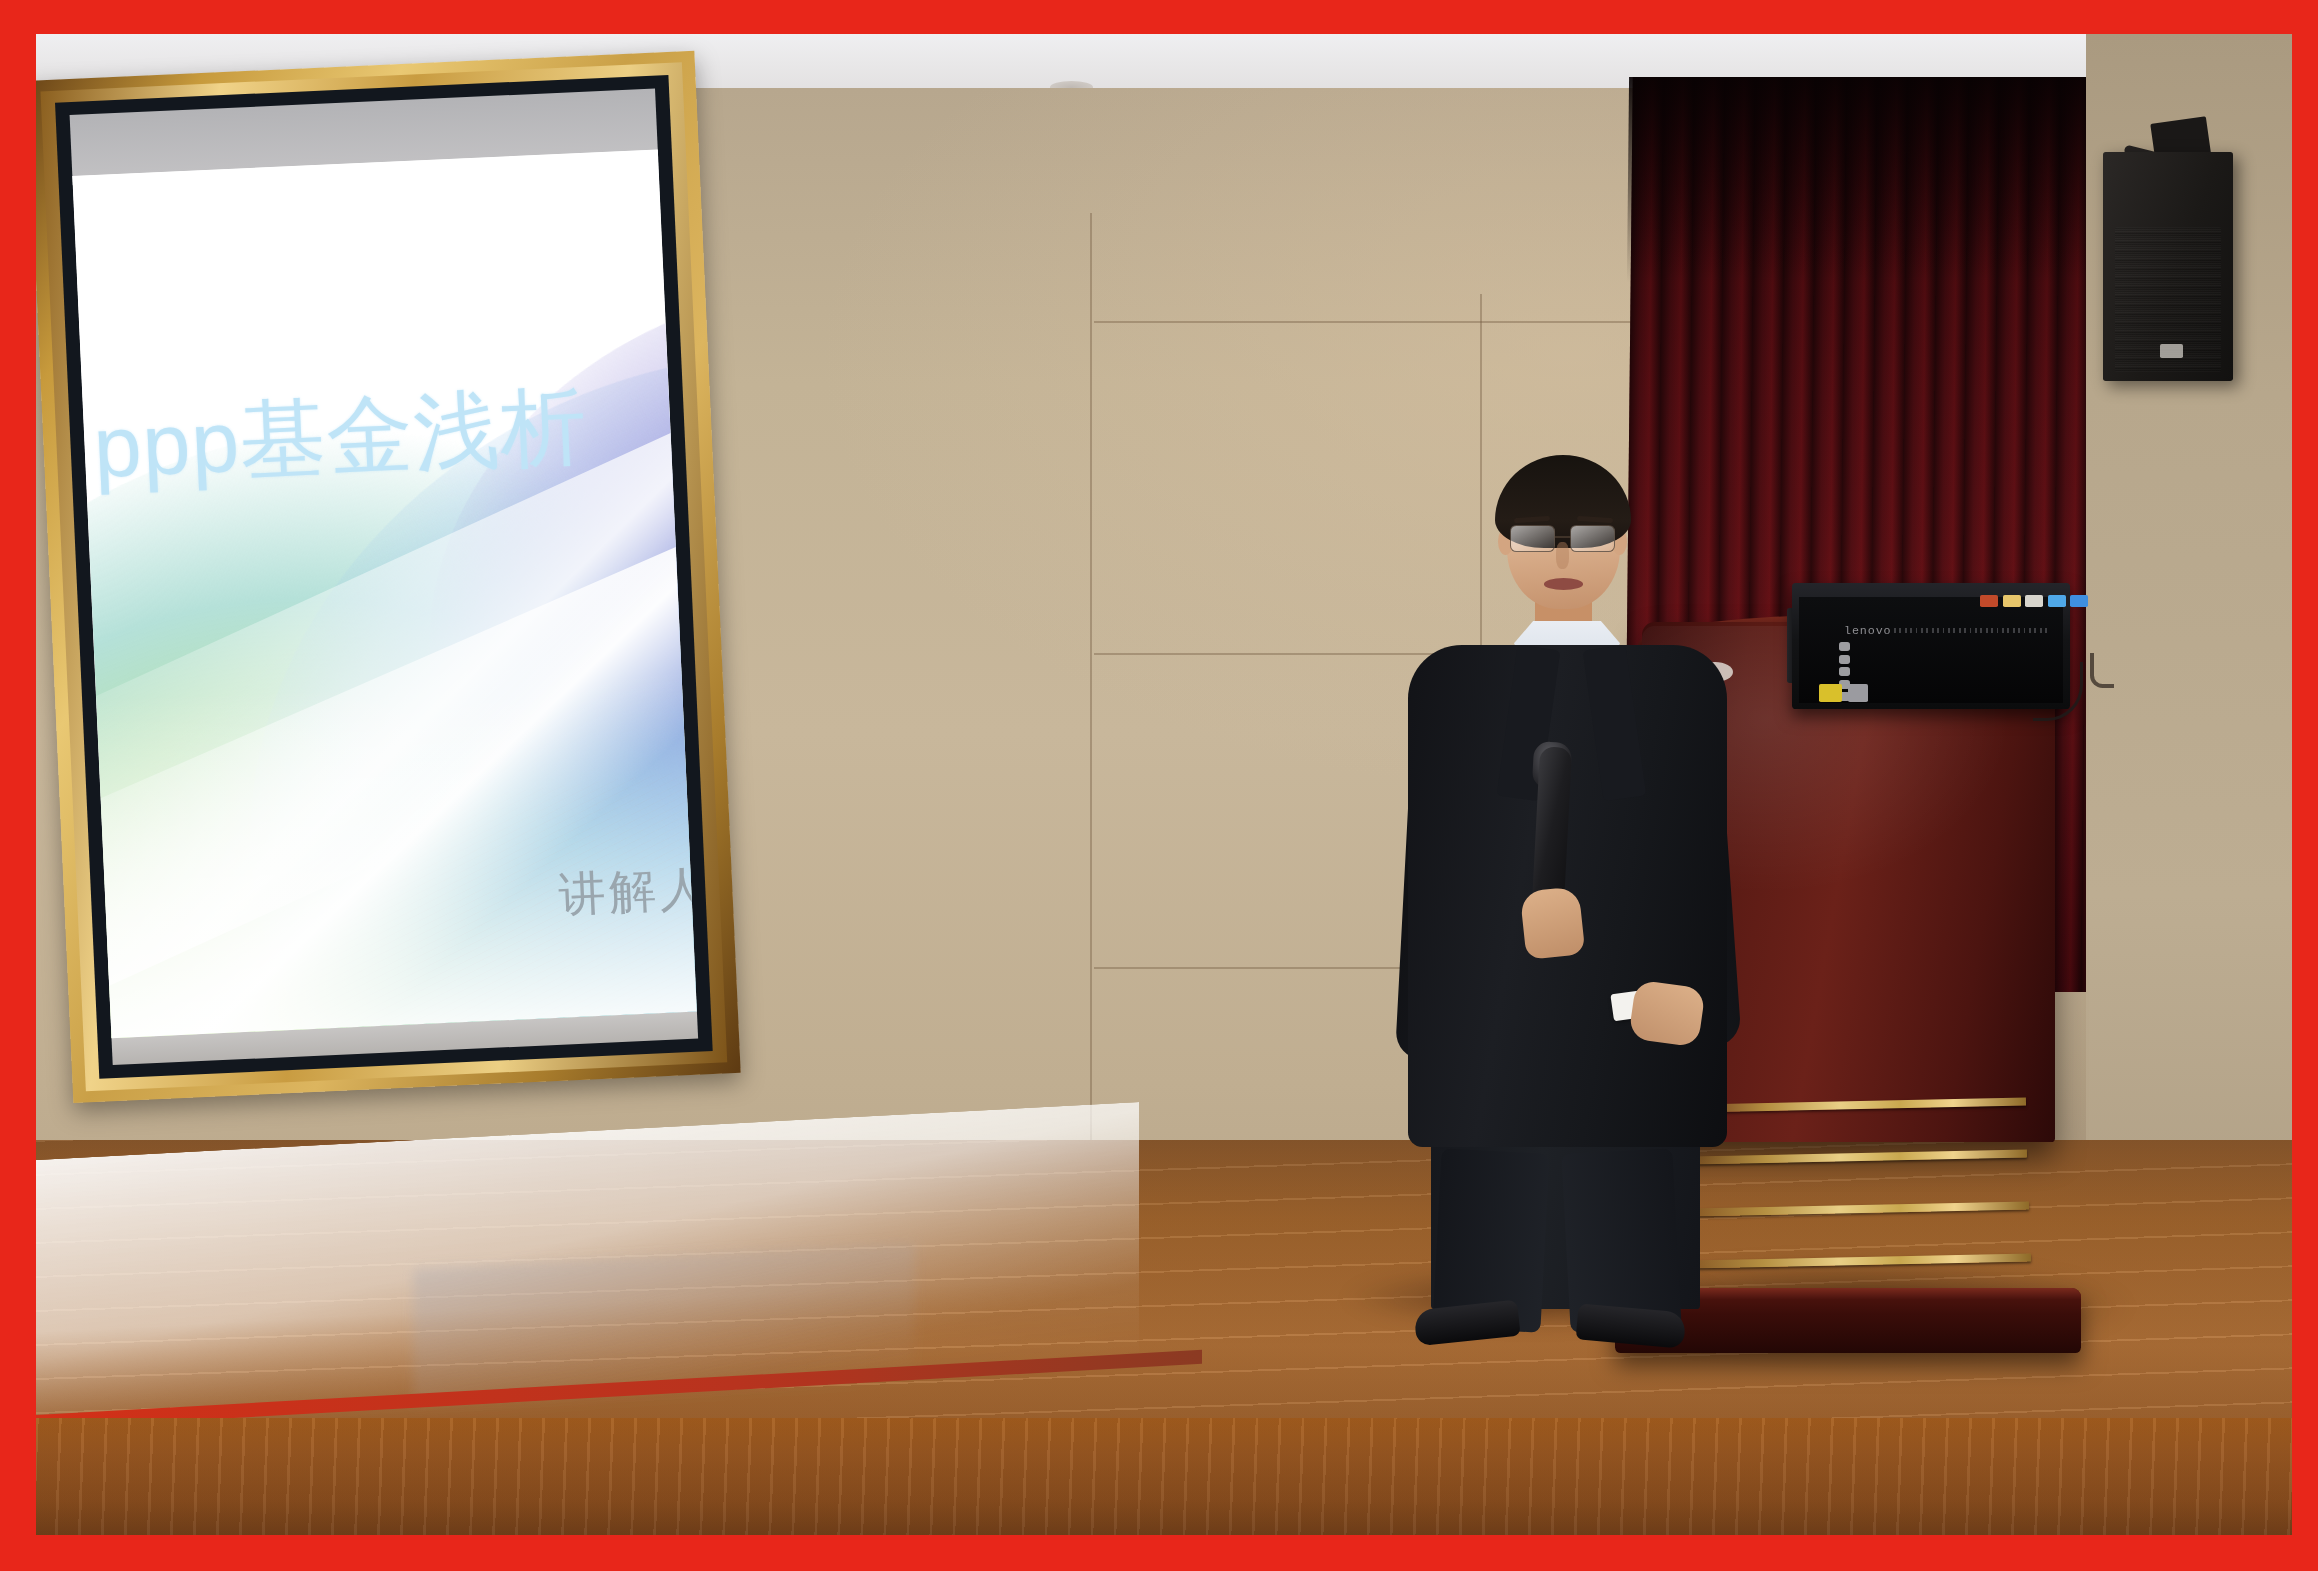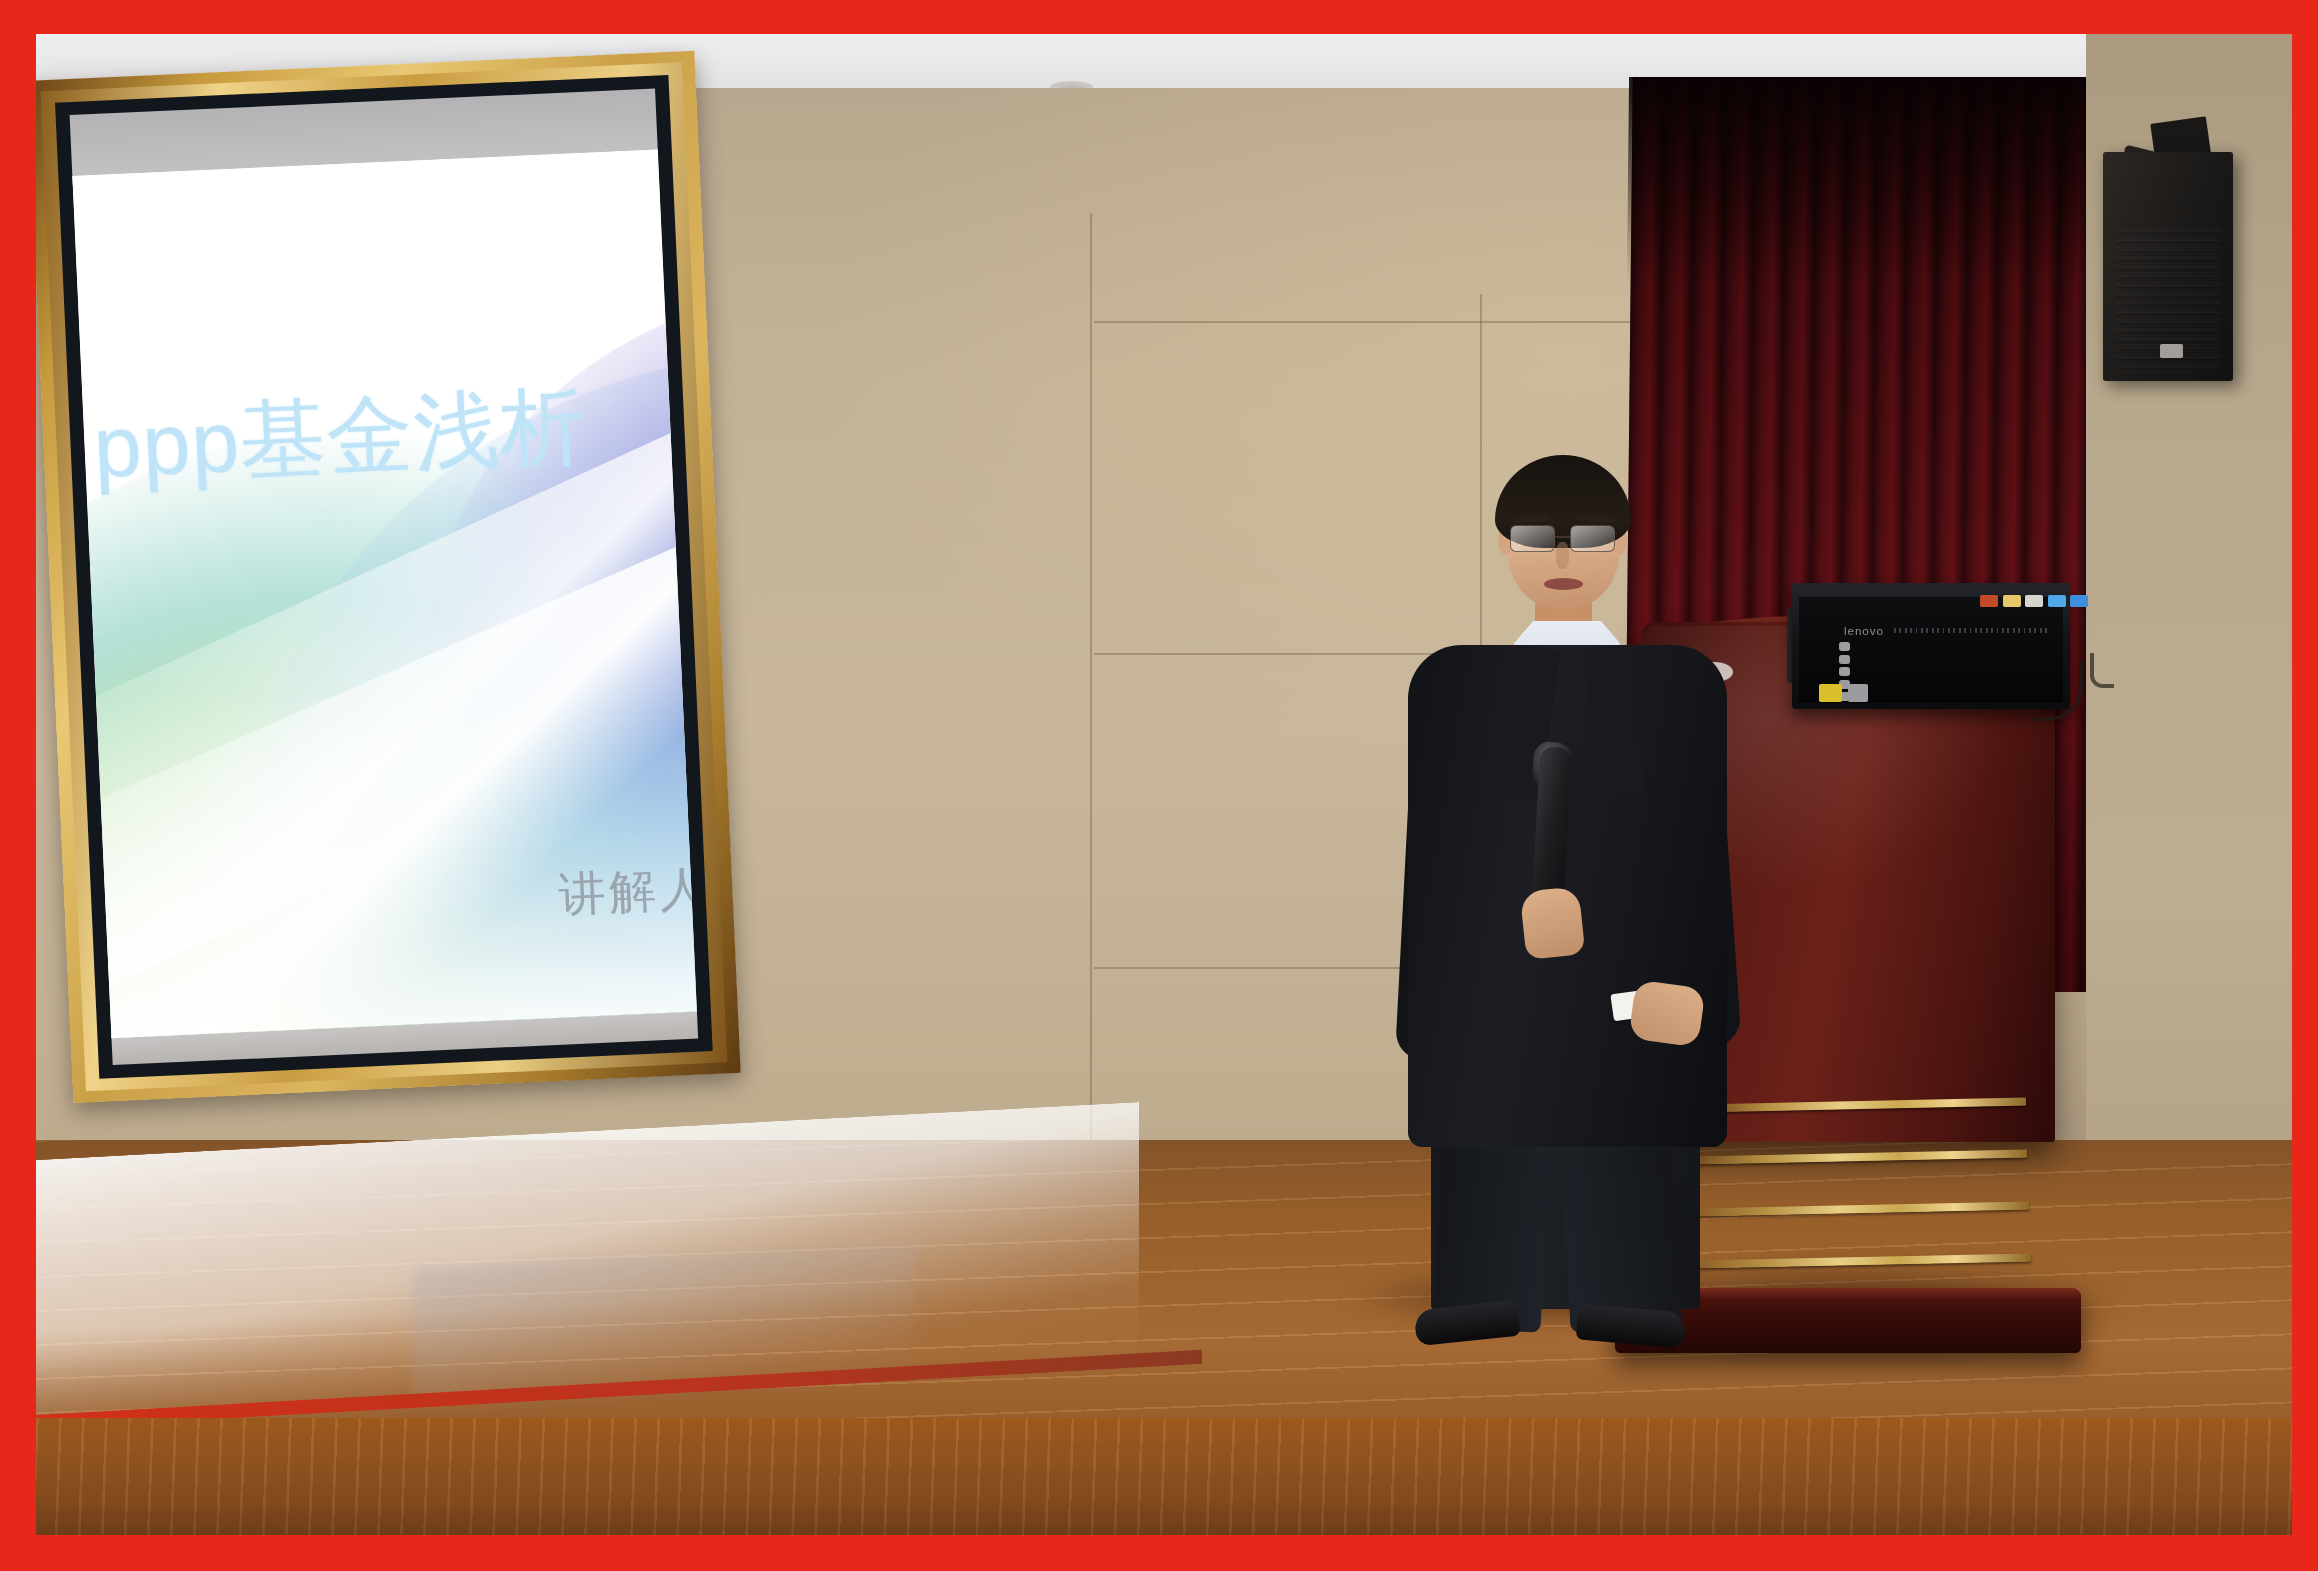--- a/index.html
+++ b/index.html
@@ -264,21 +264,21 @@
     background:linear-gradient(180deg,#24252a 0%,#131416 45%,#0b0c0d 100%);
     border-radius:3.6px;
     box-shadow:0 7.2px 16px rgba(0,0,0,.55);
   }
   .monitor-bezel{
     position:absolute;left:1763px;top:563px;width:264px;height:106px;
     background:linear-gradient(180deg,#0d0e10,#050506);
   }
   .monitor-brand{
     position:absolute;left:1808px;top:590px;
-    font-size:11.7px;color:#8e8e92;letter-spacing:0.9px;font-family:Liberation Sans, sans-serif;
+    font-size:11.7px;color:#8e8e92;letter-spacing:0.9px;font-family:Liberation Mono, monospace;
   }
   .monitor-dots{
     position:absolute;left:1858px;top:594px;width:157px;height:5.4px;
     background:repeating-linear-gradient(90deg,#4c4c50 0px,#4c4c50 1.8px,transparent 1.8px,transparent 5.4px);
     opacity:.8;
   }
   .monitor-sidebar{
     position:absolute;left:1803px;top:608px;width:39px;height:63px;
     display:flex;flex-direction:column;gap:3.6px;
   }

